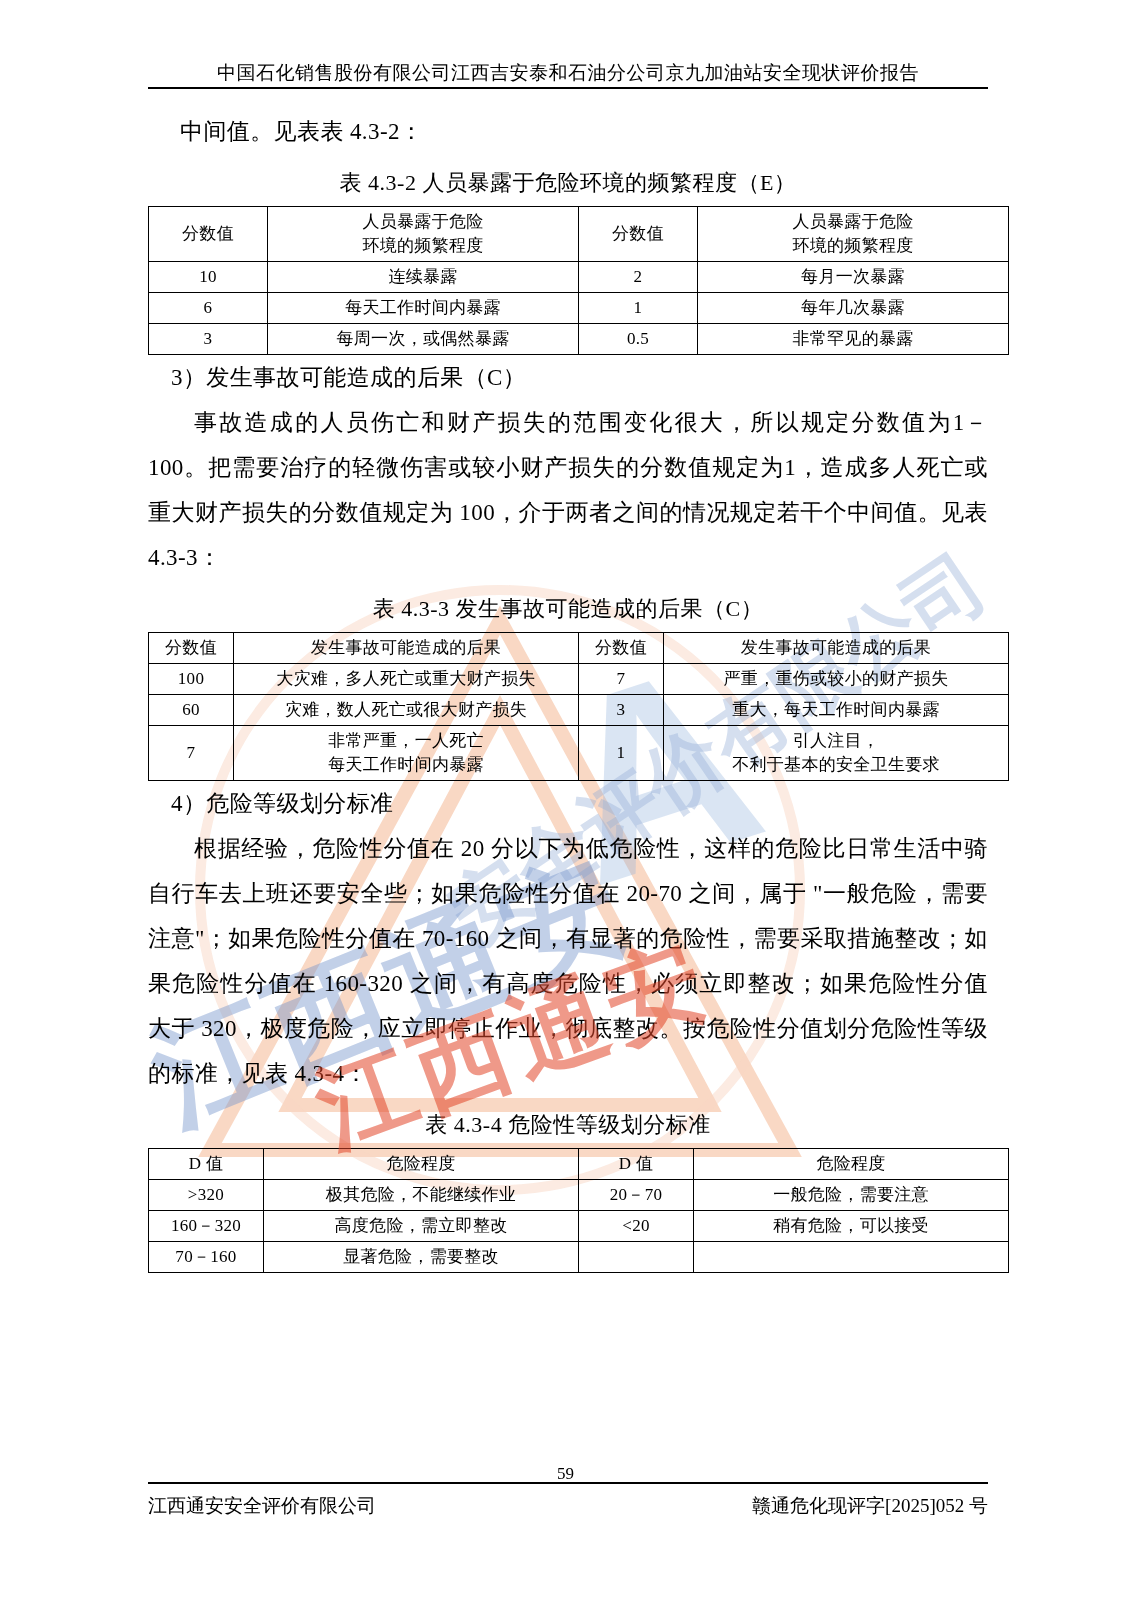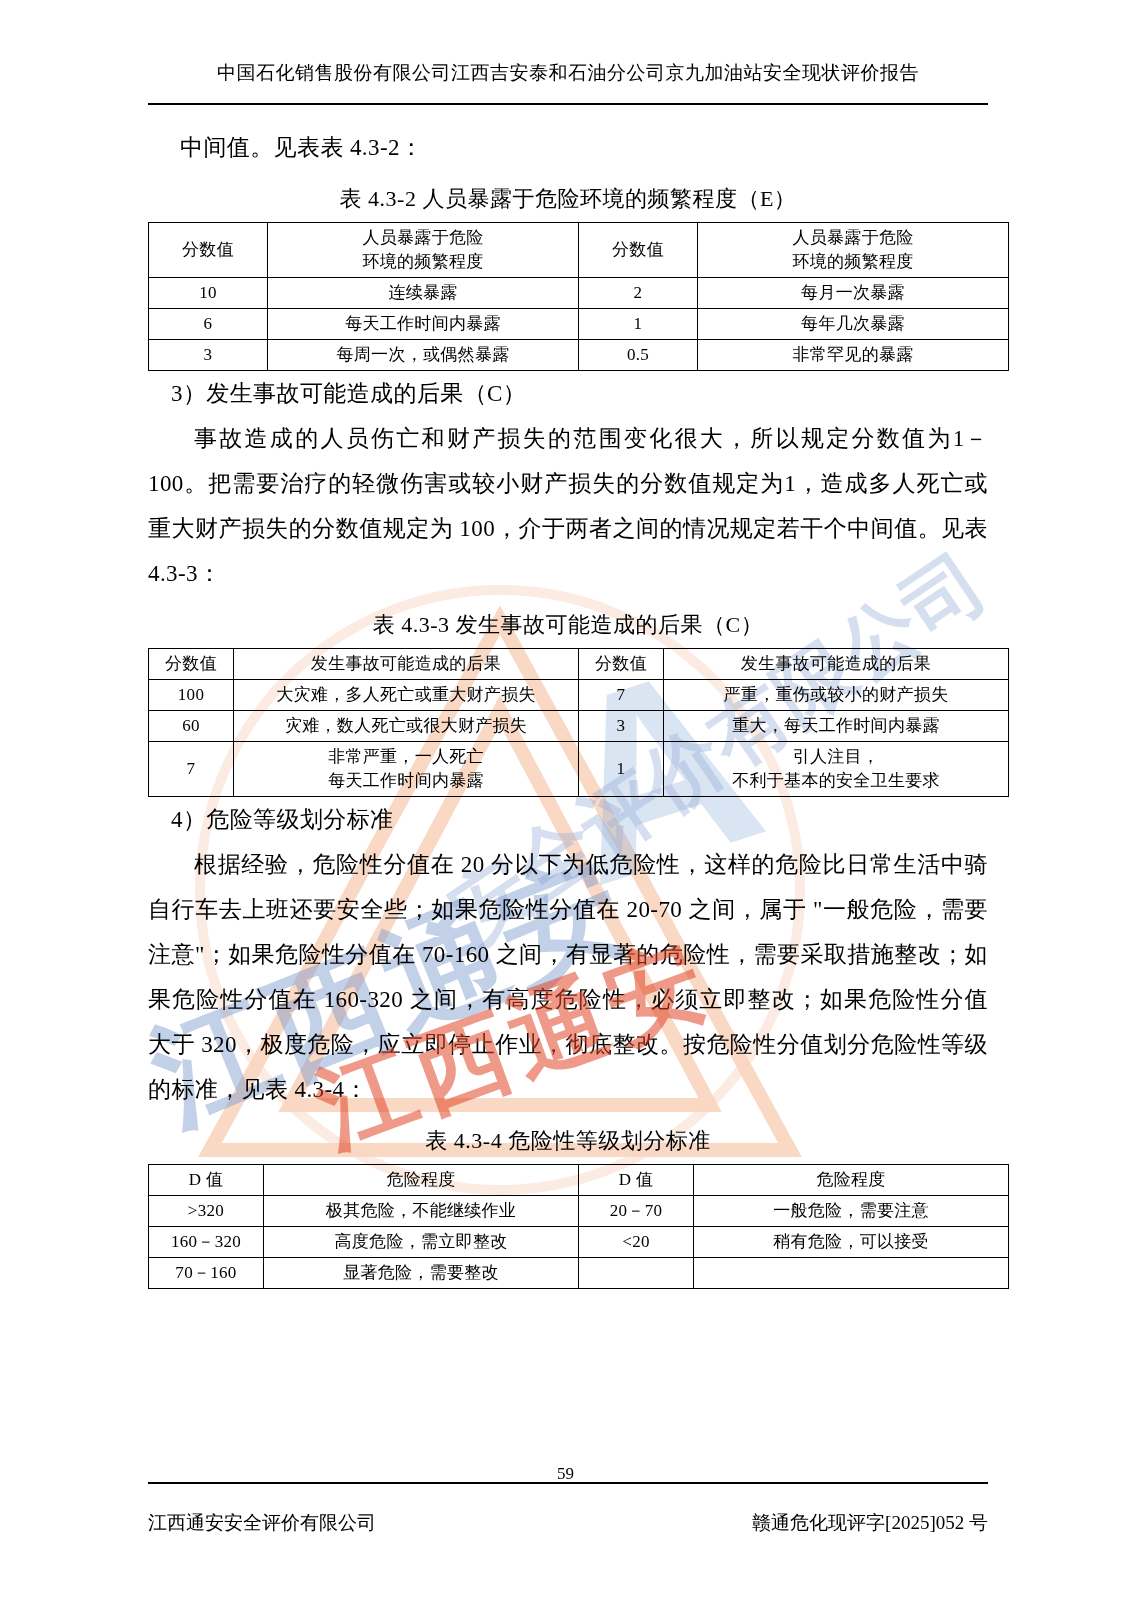--- a/index.html
+++ b/index.html
@@ -25,21 +25,21 @@
     position: absolute;
     left: 148px;
     top: 60px;
     width: 840px;
   }
   
   .doc-header {
     text-align: center;
     font-size: 19px;
     letter-spacing: 0.5px;
-    padding-bottom: 17px;
+    padding-bottom: 1px;
     border-bottom: 2px solid #000;
     font-family: "Liberation Serif", serif;
   }
   
   p.body-text {
     font-size: 23px;
     line-height: 45px;
     margin: 0;
     text-align: justify;
     letter-spacing: 0.4px;
@@ -100,21 +100,21 @@
     text-align: center;
     font-size: 17px;
     margin-top: 12px;
   }
   .doc-footer {
     position: absolute;
     left: 148px;
     top: 1482px;
     width: 840px;
     border-top: 2px solid #000;
-    padding-top: 26px;
+    padding-top: 9px;
     font-size: 19px;
     display: flex;
     justify-content: space-between;
   }
   
   .wm {
     position: absolute;
     pointer-events: none;
     user-select: none;
   }

